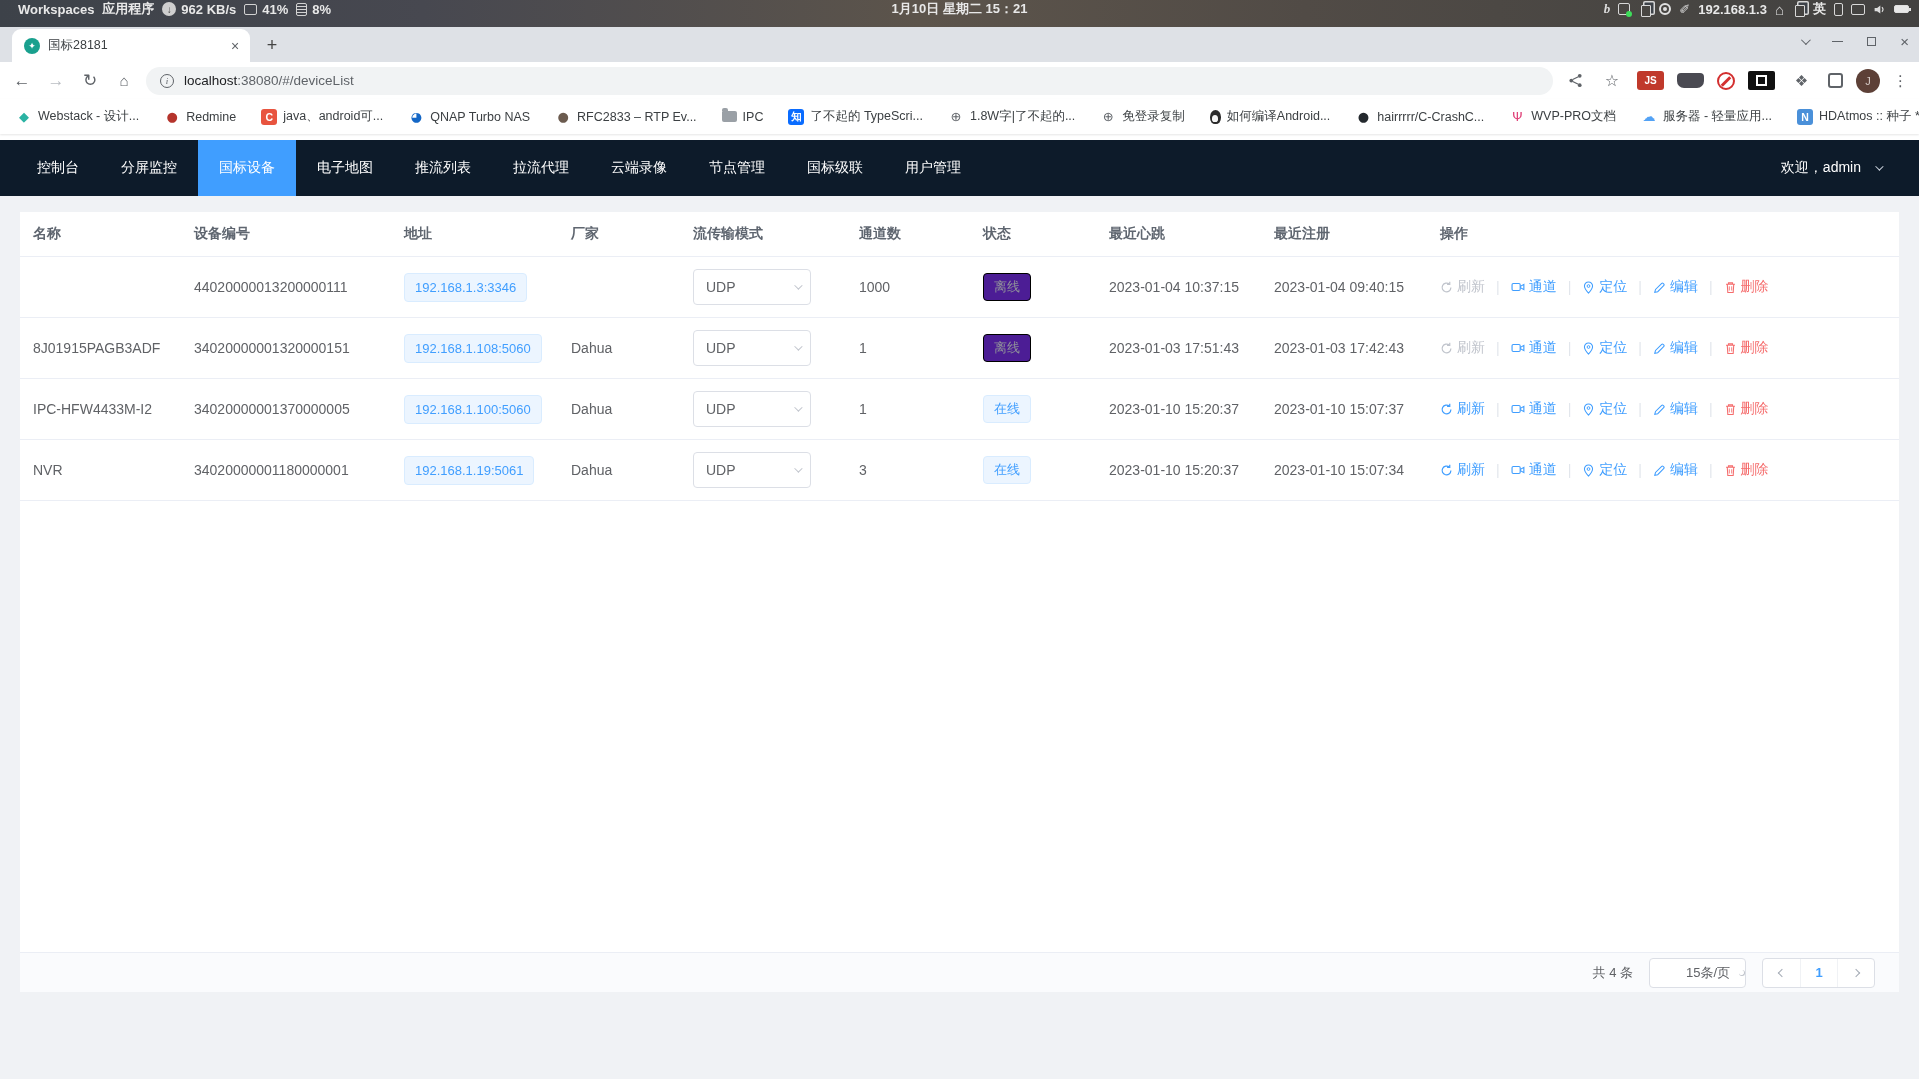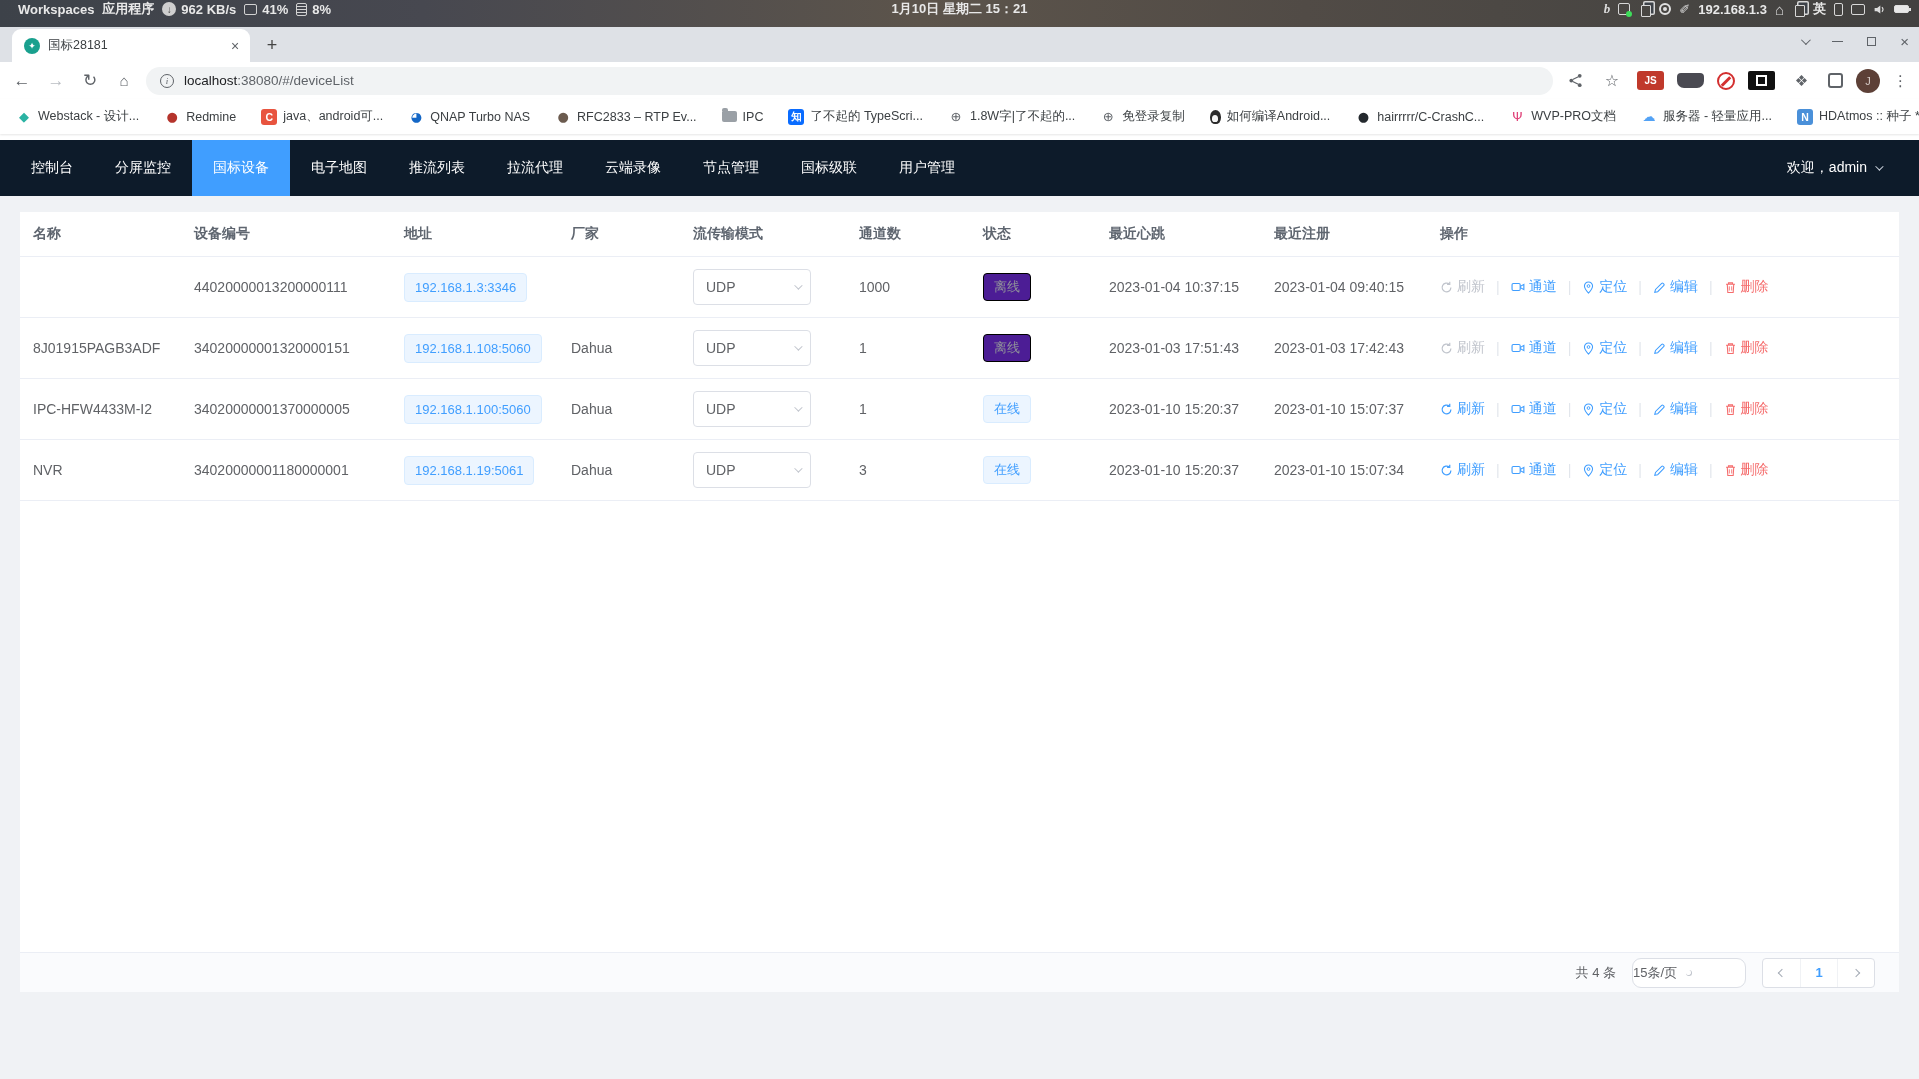--- a/index.html
+++ b/index.html
@@ -95,24 +95,24 @@
   .bm-folder { width:15px; height:11px; background:#9aa0a6; border-radius:1px 2px 2px 2px; position:relative; }
   .bm-folder::before { content:""; position:absolute; top:-3px; left:0; width:6px; height:3px;
     background:#9aa0a6; border-radius:2px 2px 0 0; }
   .bm-pg { width:11px; height:14px; background:#2b2b2b; border-radius:50% 50% 45% 45%; position:relative; }
   .bm-pg::after { content:""; position:absolute; left:2.5px; top:5px; width:6px; height:7px;
     background:#f5f5f5; border-radius:50% 50% 40% 40%; }
 
   
   .webpage { flex:1; background:#fff; display:flex; flex-direction:column; }
   .topnav { margin-top:6px; height:56px; flex:0 0 56px; background:#0d1b2a; display:flex;
-    align-items:center; color:#fff; font-size:14px; padding-left:10px; }
+    align-items:center; color:#fff; font-size:14px; padding-left:16px; }
   .nav-item { height:56px; display:flex; align-items:center; padding:0 21px; cursor:pointer; }
   .nav-item.active { background:#409eff; }
-  .nav-welcome { margin-left:auto; padding-right:38px; display:flex; align-items:center; gap:8px; }
+  .nav-welcome { margin-left:auto; padding-right:38px; display:flex; align-items:center; gap:14px; }
   .chev-sm { display:inline-block; width:6px; height:6px; border-right:1.4px solid #cfd7e0;
     border-bottom:1.4px solid #cfd7e0; transform:rotate(45deg) translateY(-2px); }
 
   .pagehead { height:50px; flex:0 0 50px; background:#fff; display:flex; align-items:center;
     padding:0 27px 0 30px; }
   .page-title { font-size:17px; font-weight:bold; color:#303133; }
   .ph-right { margin-left:auto; display:flex; align-items:center; gap:18px; }
   .btn-add { background:#409eff; color:#fff; border:none; height:28px; padding:0 13px;
     border-radius:4px; font-size:13px; display:flex; align-items:center; gap:5px; cursor:pointer;
     font-family:inherit; }
@@ -143,22 +143,22 @@
   .ops { display:flex; align-items:center; gap:11px;text-align:center; }
   .op { display:inline-flex; align-items:center; gap:4px; color:#409eff; cursor:pointer; }
   .op.disabled { color:#c0c4cc; cursor:default; }
   .op.danger { color:#f56c6c; }
   .op svg { display:block; }
   .op-sep { color:#e2e6ec; }
 
   .card-footer { position:absolute; left:0; right:0; bottom:0; height:40px; border-top:1px solid #ebeef5;
     background:#fafbfd; display:flex; align-items:center; justify-content:flex-end; gap:16px;
     padding-right:24px; font-size:13px; color:#606266; }
-  .psel { width:114px; height:30px; border:1px solid #dcdfe6; border-radius:9px; background:#fff;
-    display:flex; align-items:center; justify-content:flex-start; gap:9px; cursor:pointer; }
+  .psel { width:97px; height:30px; border:1px solid #dcdfe6; border-radius:4px; background:#fff;
+    display:flex; align-items:center; justify-content:flex-end; gap:9px; cursor:pointer; }
   .pager { display:flex; align-items:center; height:30px; border:1px solid #dcdfe6; border-radius:4px;
     background:#fff; overflow:hidden; }
   .pg { width:37px; height:30px; display:flex; align-items:center; justify-content:center;
     color:#a3aab4; cursor:pointer; }
   .pg.cur { color:#409eff; font-weight:bold; }
   .pg + .pg { border-left:1px solid #f0f2f5; }
   .chev-l { display:inline-block; width:6px; height:6px; border-left:1.5px solid currentColor;
     border-bottom:1.5px solid currentColor; transform:rotate(45deg); }
   .chev-r { display:inline-block; width:6px; height:6px; border-right:1.5px solid currentColor;
     border-top:1.5px solid currentColor; transform:rotate(45deg); }

